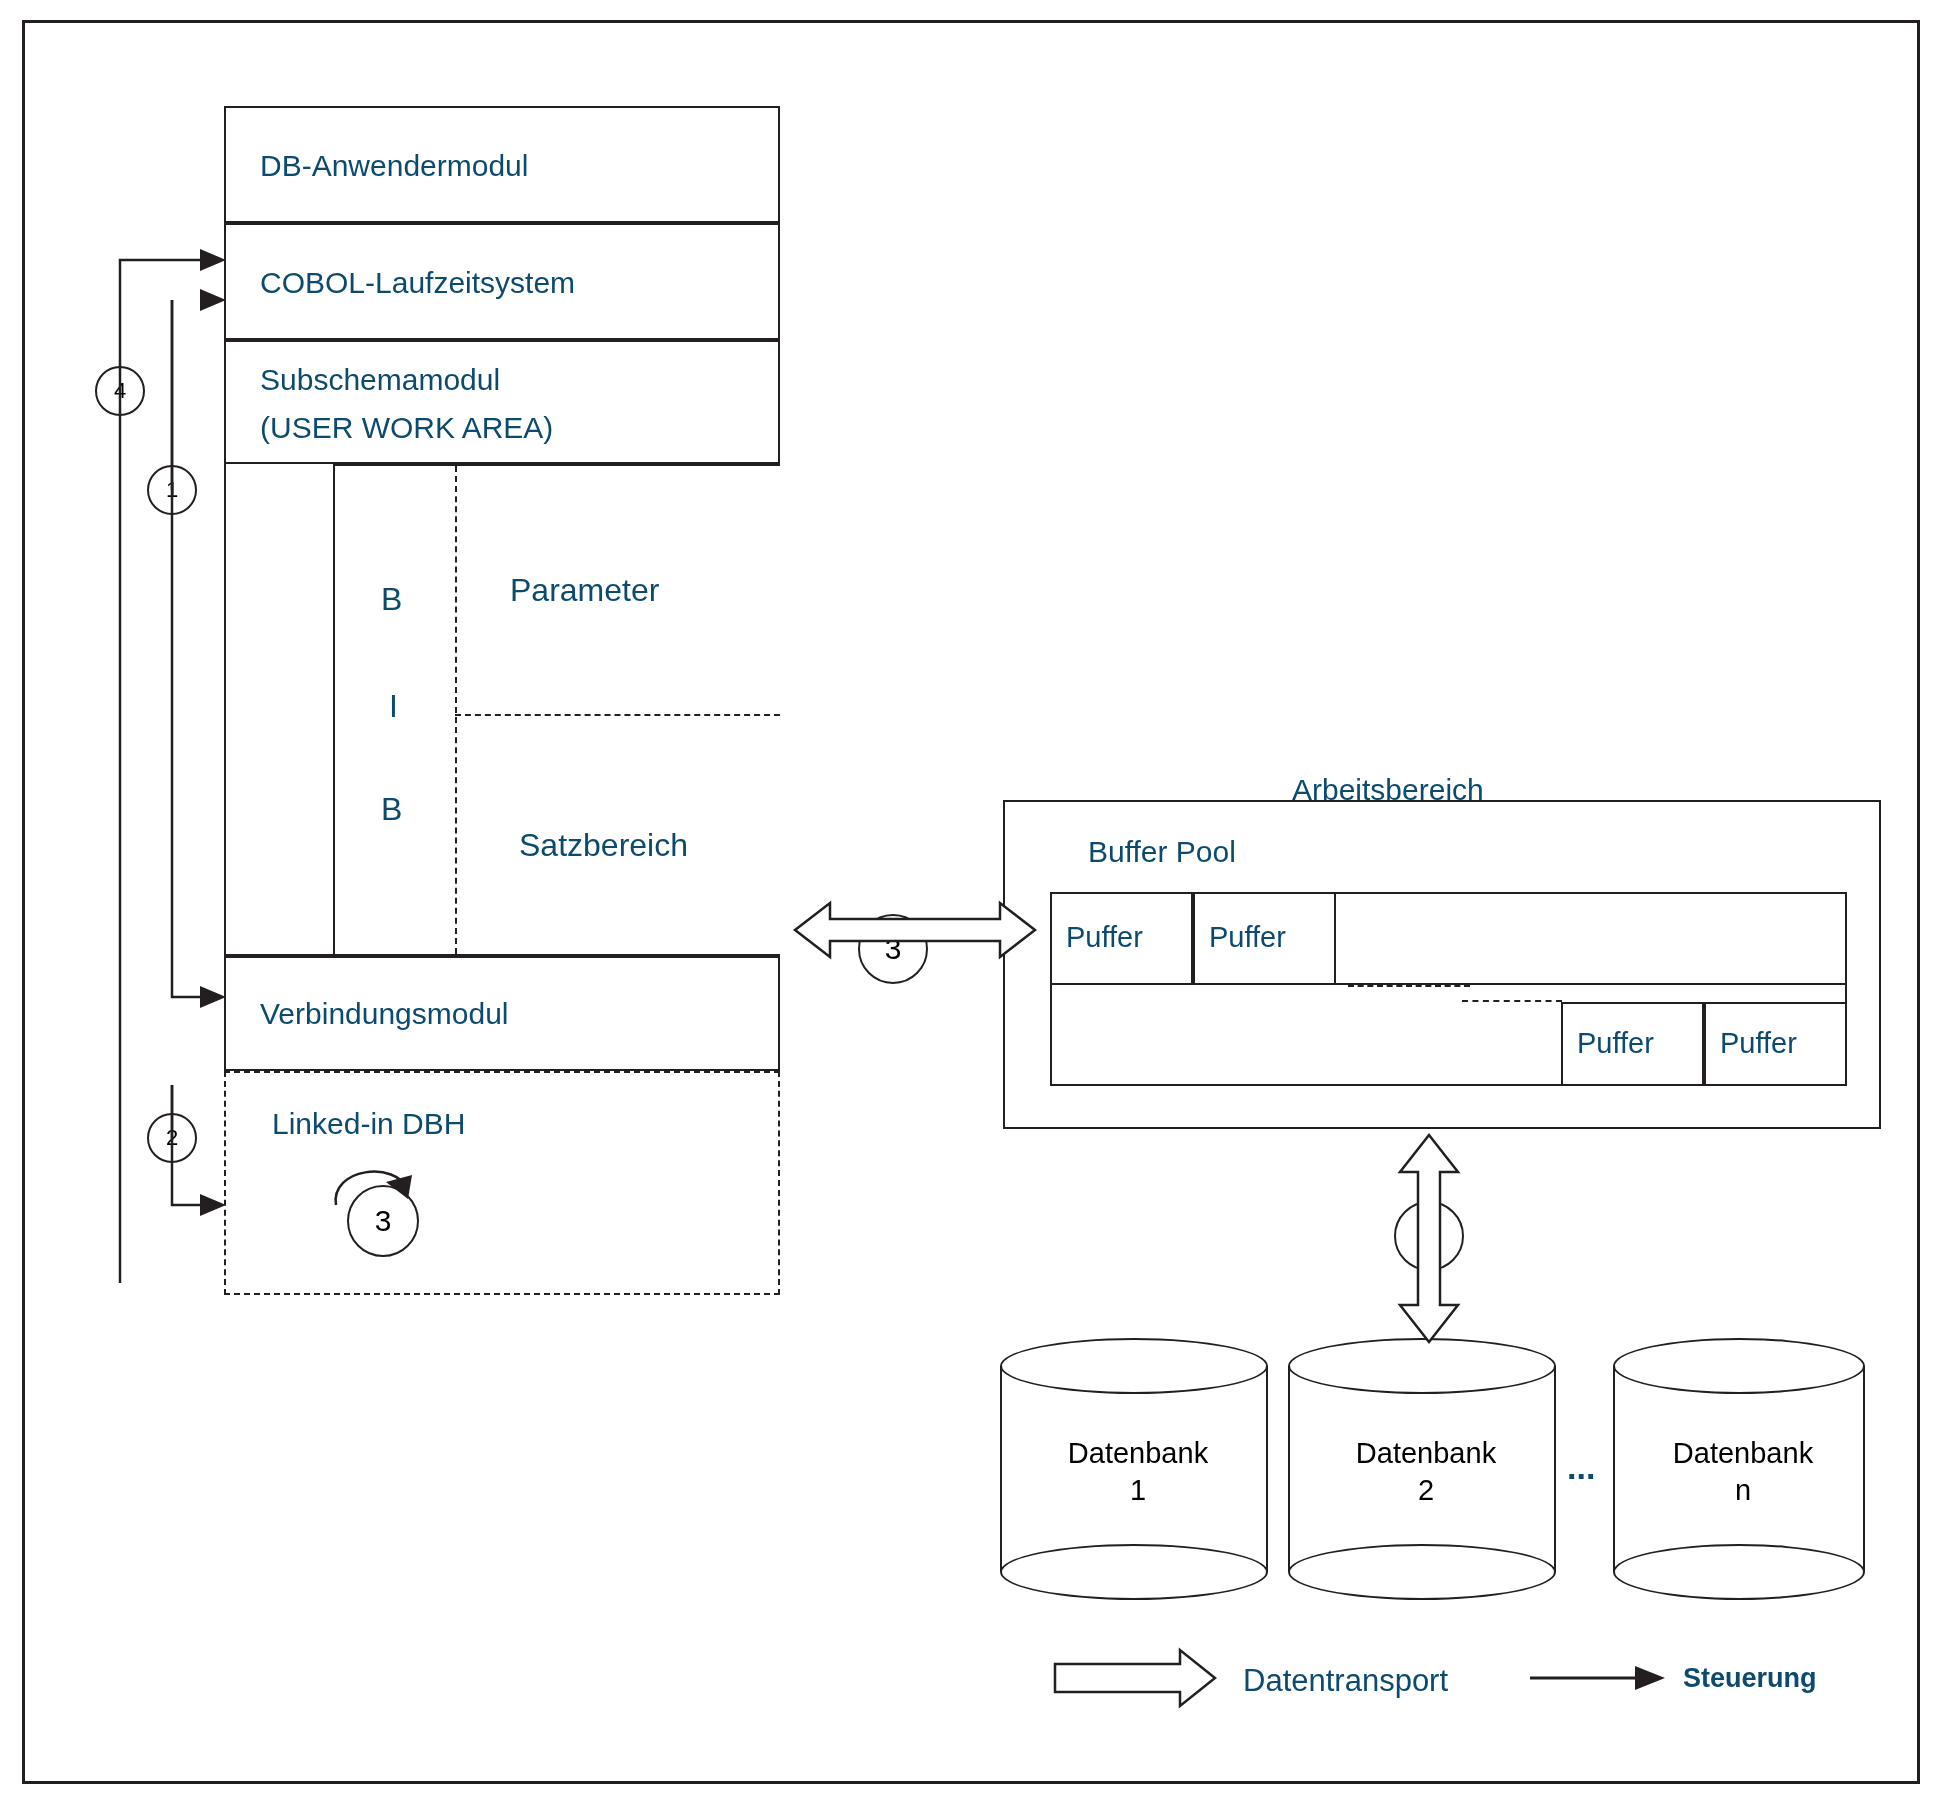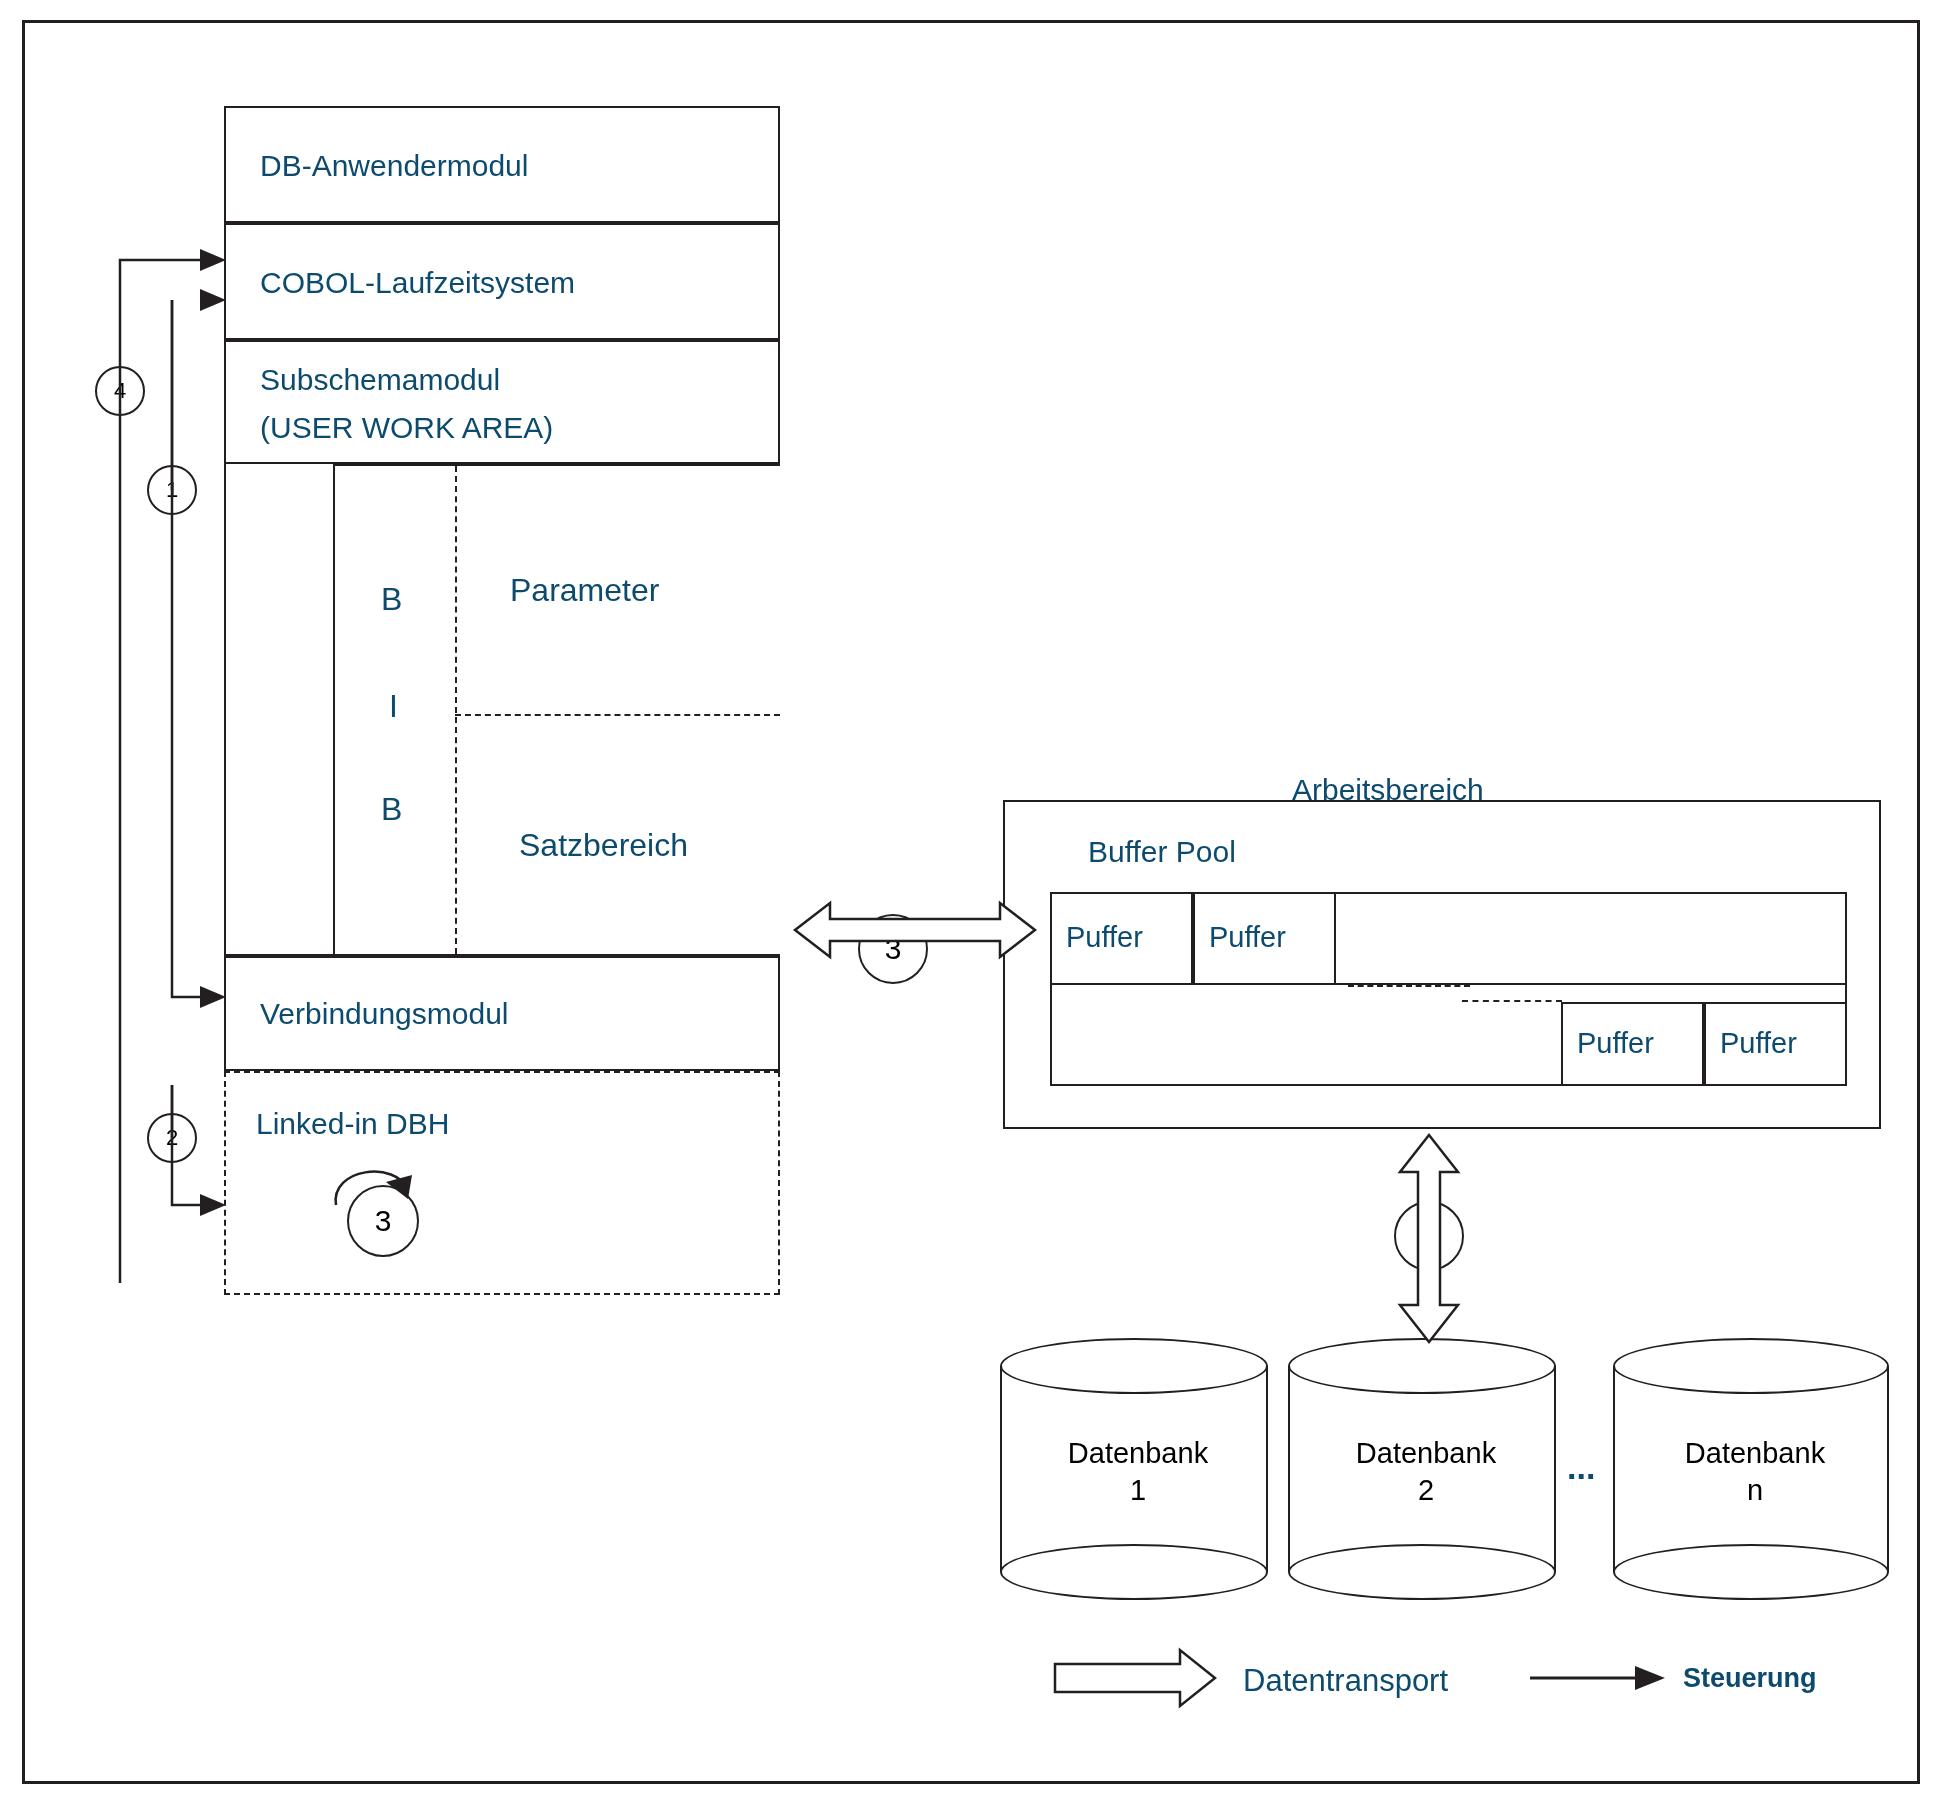--- a/index.html
+++ b/index.html
@@ -91,21 +91,21 @@
   <div class="lbl" style="left:381px;top:790px;font-size:32px;">B</div>
 
   <div class="lbl" style="left:510px;top:571px;font-size:32px;">Parameter</div>
   <div class="lbl" style="left:519px;top:826px;font-size:32px;">Satzbereich</div>
 
   <div class="box" style="left:224px;top:956px;width:556px;height:115px;">
     <div class="lbl" style="left:34px;top:38px;">Verbindungsmodul</div>
   </div>
 
   <div class="dashedbox" style="left:224px;top:1071px;width:556px;height:224px;">
-    <div class="lbl" style="left:30px;top:33px;">Linked-in DBH</div>
+    <div class="lbl" style="left:46px;top:33px;">Linked-in DBH</div>
   </div>
 
   <div class="circ big" style="left:347px;top:1185px;width:72px;height:72px;">3</div>
 
   <div class="circ" style="left:95px;top:366px;width:50px;height:50px;">4</div>
 
   <div class="circ" style="left:147px;top:465px;width:50px;height:50px;">1</div>
 
   <div class="circ" style="left:147px;top:1113px;width:50px;height:50px;">2</div>
 
@@ -150,21 +150,21 @@
   <div class="cyl" style="left:1288px;top:1338px;width:268px;height:262px;">
     <div class="body"></div>
     <div class="cap"></div>
     <div class="top"></div>
     <div class="txt"><span>Datenbank</span>
 <span>2</span></div>
   </div>
 
   <div class="lbl" style="left:1567px;top:1447px;font-size:34px;font-weight:bold;">...</div>
 
-  <div class="cyl" style="left:1613px;top:1338px;width:276px;height:262px;">
+  <div class="cyl" style="left:1613px;top:1338px;width:252px;height:262px;">
     <div class="body"></div>
     <div class="cap"></div>
     <div class="top"></div>
     <div class="txt"><span>Datenbank</span>
 <span>n</span></div>
   </div>
 
   <div class="lbl" style="left:1243px;top:1662px;font-size:31px;">Datentransport</div>
   <div class="lbl" style="left:1683px;top:1662px;font-size:27px;font-weight:bold;">Steuerung</div>
 

